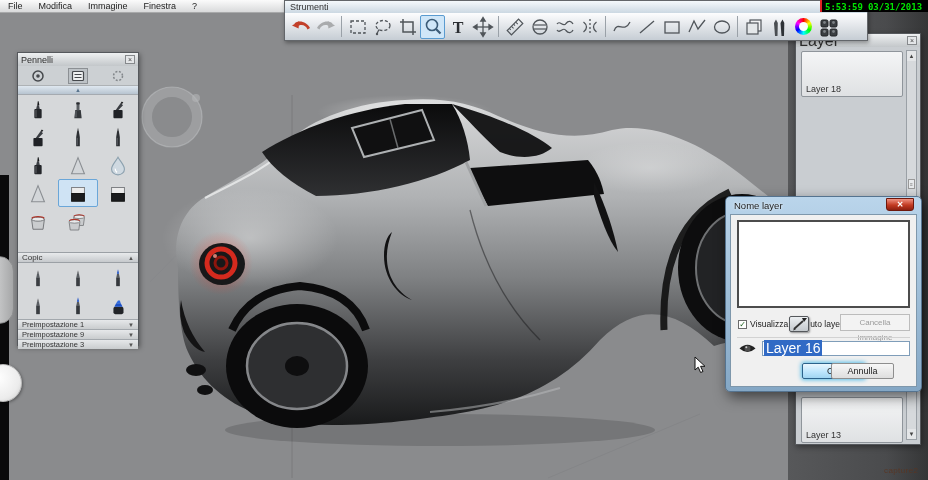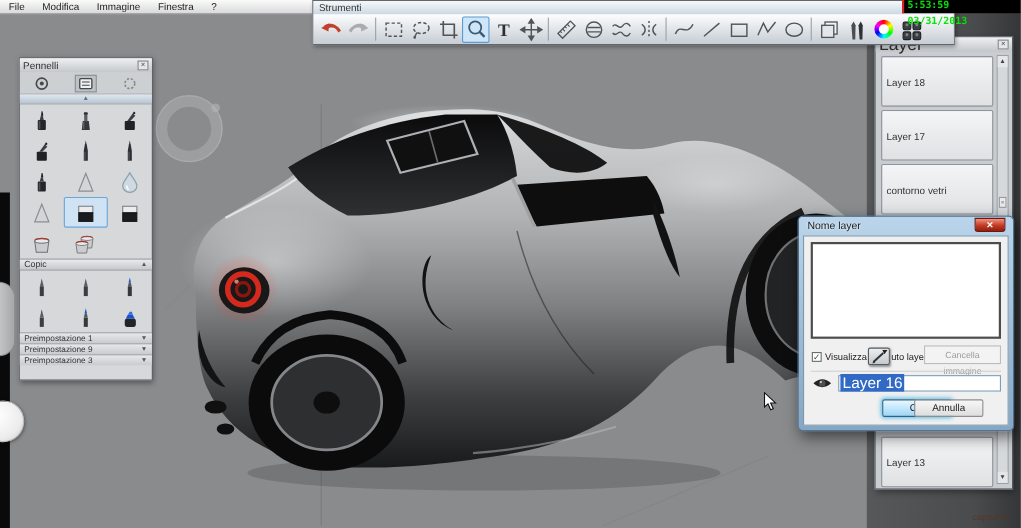--- a/index.html
+++ b/index.html
@@ -21,22 +21,22 @@
     align-items:center; padding:0 3px; }
   .tool { width:25px; height:24px; display:flex; align-items:center; justify-content:center; flex:0 0 auto; }
   .tool.sel { background:#cfe6f8; border:1px solid #5a9bd0; border-radius:2px; }
   .tsep { width:1px; height:21px; background:#9aa1a8; margin:0 3px; flex:0 0 auto; }
   .cwheel { width:17px; height:17px; border-radius:50%;
     background:conic-gradient(#f00,#ff0,#0f0,#0ff,#00f,#f0f,#f00); position:relative; }
   .cwheel i { position:absolute; left:4px; top:4px; width:9px; height:9px; border-radius:50%; background:#fdfdfd; }
 
   
   #timebar { left:820px; top:0; width:108px; height:12px; background:#000; z-index:11;
-    display:flex; align-items:flex-start; gap:5px; padding-left:5px;
-    font-family:"DejaVu Sans Mono", monospace; font-size:9px; font-weight:bold; color:#00e600;flex-direction:column; }
+    display:flex; align-items:flex-end; gap:5px; padding-left:5px;
+    font-family:"DejaVu Sans Mono", monospace; font-size:9px; font-weight:bold; color:#00e600; }
   #timebar::before { content:""; position:absolute; left:0; top:0; width:2px; height:12px; background:#d22; }
 
   
   #rightdark { left:788px; top:11px; width:140px; height:469px;
     background:linear-gradient(90deg,#57585a,#4a4b4d 70%,#353637); z-index:2; }
   #watermark { left:884px; top:466px; font-size:8px; color:#5a3категория; color:#5a3522; opacity:.9; z-index:3; letter-spacing:.4px; }
 
   
   #leftstrip { left:0; top:175px; width:9px; height:305px; background:#0a0a0b; z-index:4; }
   #graybar { left:-16px; top:256px; width:30px; height:68px; border-radius:15px;
@@ -59,32 +59,32 @@
     justify-content:space-around; border-bottom:1px solid #aeb2b5; }
   .bptab { width:20px; height:16px; display:flex; align-items:center; justify-content:center; }
   .bptab.sel { background:#bdc2c6; border:1px solid #8c9094; }
   #bp-collapse { height:9px; background:linear-gradient(#dfe8f0,#b7c4d0); text-align:center;
     font-size:6px; line-height:9px; color:#5a758e; border-bottom:1px solid #a5aab0; }
   #bp-grid { display:grid; grid-template-columns:repeat(3,1fr); }
   .bcell { height:28px; display:flex; align-items:center; justify-content:center; }
   .bcell.sel { background:#cfe3f4; border:1px solid #6aa6d8; border-radius:2px; }
   .shead { height:11px; background:linear-gradient(#e8eaec,#c6c9cc); border-top:1px solid #9ba0a5;
     border-bottom:1px solid #9ba0a5; display:flex; align-items:center; justify-content:space-between;
-    padding:0 4px; font-size:8px; color:#333; }
+    padding:0 4px; font-size:8px; color:#333;margin-top:17px; }
   .preset { height:10px; background:linear-gradient(#e6e8ea,#c9ccce); border-top:1px solid #a3a8ad;
     display:flex; align-items:center; justify-content:space-between; padding:0 4px;
     font-size:7.5px; color:#333; }
   .dd { font-size:6px; color:#555; }
 
   
   #lp { left:795px; top:33px; width:126px; height:412px; border:1px solid #55585c;
     background:#c9cdd1; z-index:5; box-shadow:1px 2px 6px rgba(0,0,0,.4); }
   .litem { position:absolute; left:5px; width:102px; height:46px;
     background:linear-gradient(#f4f5f6,#dfe1e3); border:1px solid #8f959b; border-radius:2px; }
-  .litem span { position:absolute; left:4px; bottom:16px; font-size:9px; color:#333; }
+  .litem span { position:absolute; left:4px; bottom:2px; font-size:9px; color:#333; }
   #lscroll { position:absolute; right:3px; top:16px; bottom:4px; width:11px;
     background:#d6d9dc; border:1px solid #9aa0a6; }
   #lscroll .sa { position:absolute; left:0; width:9px; height:10px; font-size:6px; text-align:center;
     line-height:10px; color:#444; background:#e4e6e8; }
   #lscroll .thumb { position:absolute; left:1px; top:128px; width:7px; height:10px;
     background:#e8eaec; border:1px solid #999; font-size:5px; line-height:9px; text-align:center; color:#777; }
 
   
   #dlg { left:725px; top:196px; width:197px; height:196px; border-radius:5px;
     background:linear-gradient(#bad5eb,#84a7c5); border:1px solid #55738f; z-index:10;
@@ -587,26 +587,20 @@
 </div>
 
 <div id="lp" class="abs">
   <div class="ptitle">
     <span>Layer</span>
     <span class="pclose">×</span>
   </div>
   <div class="litem" style="top:17px;">
       <span>Layer 18</span>
     </div>
-  <div class="litem" style="top:66px;">
-      <span>Layer 17</span>
-    </div>
-  <div class="litem" style="top:115px;">
-      <span>contorno vetri</span>
-    </div>
   <div class="litem" style="top:363px;">
       <span>Layer 13</span>
     </div>
   <div id="lscroll">
     <span class="sa" style="top:0;">▲</span>
     <span class="thumb">≡</span>
     <span class="sa" style="bottom:0;">▼</span>
   </div>
 </div>
 

